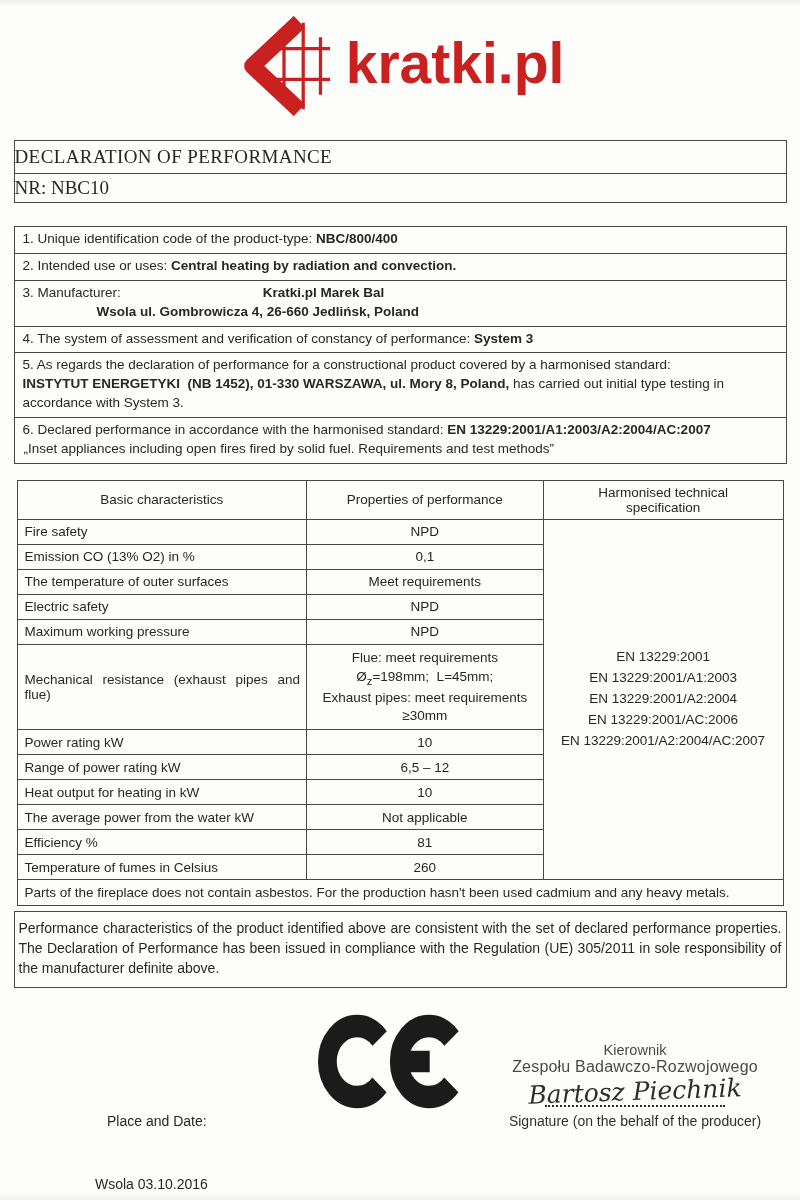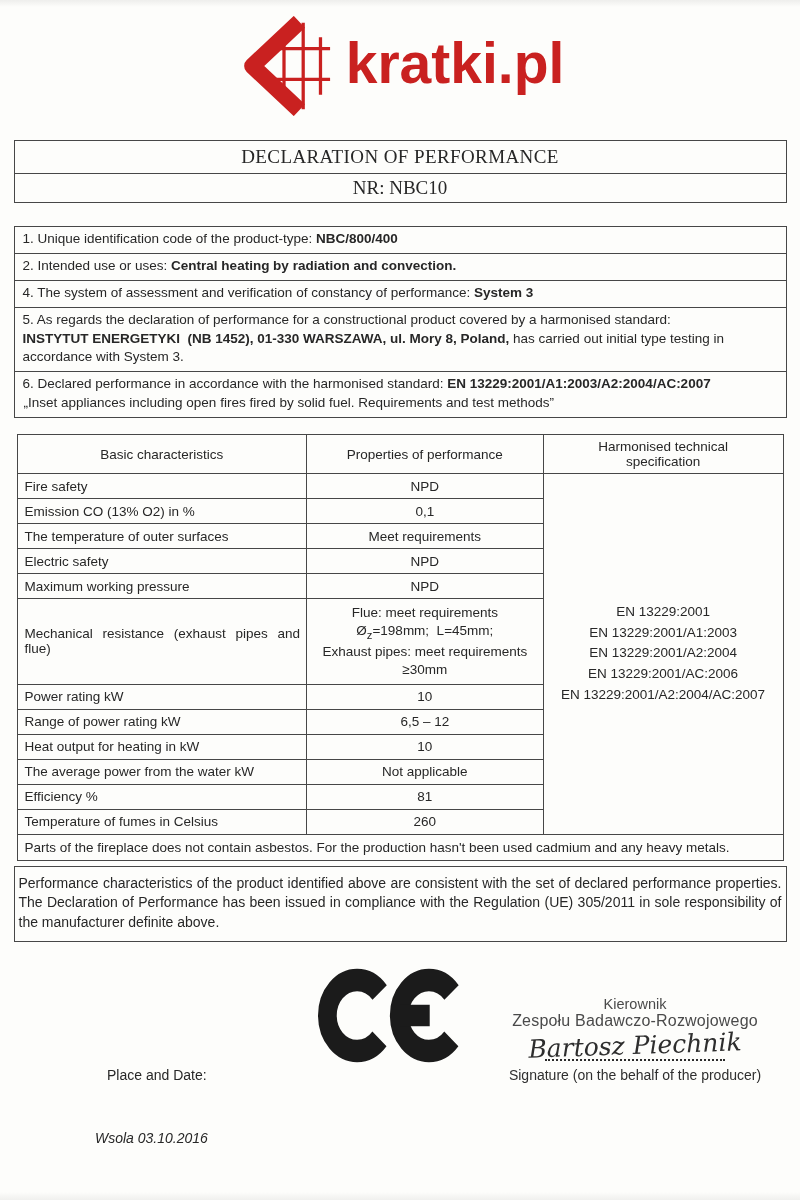--- a/index.html
+++ b/index.html
@@ -16,21 +16,21 @@
   .logo-row { display: flex; align-items: center; justify-content: center; padding-top: 16px; height: 116px; }
   .logo-icon { color: var(--red); }
   .brand { color: var(--red); font-size: 57px; font-weight: 700; letter-spacing: 0px; margin-left: 14px; line-height: 1; padding-bottom: 6px; }
 
   
   table { border-collapse: collapse; }
   td, th { border: 1.5px solid var(--border); }
 
   
   .head-table { width: 773px; margin: 24px auto 0; font-family: "Liberation Serif", serif; font-size: 19px; }
-  .head-table td { text-align: center; }
+  .head-table td { text-align: left; }
   .ht-title { height: 33px; letter-spacing: 0.4px; }
   .ht-nr { height: 29px; }
   .ht-issue, .ht-date { height: 29px; }
   .ht-issue { width: 386px; }
 
   
   .items-table { width: 773px; margin: 23px auto 16px; font-size: 13.5px; line-height: 1.4; padding-left: 12px; }
   .items-table td { padding: 3px 8px 4px; }
   .mfr-name { margin-left: 142px; }
   .mfr-addr { padding-left: 74px; font-weight: bold; }
@@ -59,21 +59,21 @@
   .sign-block { position: absolute; right: 20px; top: 42px; width: 290px; text-align: center; color: #4a4a4a; }
   .appr-title { font-size: 14.5px; }
   .appr-unit { font-size: 16px; letter-spacing: 0.2px; }
   .scrawl {
     font-family: "DejaVu Serif", serif; font-style: italic; font-size: 25px;
     color: #2e2e2e; margin-top: 1px; transform: rotate(-2deg); white-space: nowrap;
   }
   .dots { width: 180px; margin: -1px auto 0; border-bottom: 2.5px dotted #2b2b2b; height: 2px; }
   .sig-cap { margin-top: 6px; font-size: 14px; color: #2f2f2f; }
   .place { position: absolute; left: 107px; top: 113px; font-size: 14px; }
-  .place-val { position: absolute; left: 95px; top: 176px; font-size: 14px; font-style: italic; }
+  .place-val { position: absolute; left: 95px; top: 176px; font-size: 14px; }
 </style>
 </head>
 <body>
 
 <div class="page">
 
   <header class="logo-row">
     <svg class="logo-icon" width="96" height="100" viewBox="0 0 100 104" aria-hidden="true">
       <g stroke="currentColor" fill="none">
         <path d="M30 34 H98 M30 66 H98" stroke-width="3.4"></path>
@@ -97,20 +97,26 @@
 
   <table class="items-table">
     <tbody>
       <tr>
           <td><span>1. Unique identification code of the product-type: </span><b>NBC/800/400</b></td>
         </tr>
       <tr>
           <td><span>2. Intended use or uses: </span><b>Central heating by radiation and convection.</b></td>
         </tr>
       <tr>
+          <td>
+        <div><span>3. Manufacturer:</span><b class="mfr-name">Kratki.pl Marek Bal</b></div>
+        <div class="mfr-addr">Wsola ul. Gombrowicza 4, 26-660 Jedlińsk, Poland</div>
+      </td>
+        </tr>
+      <tr>
           <td><span>4. The system of assessment and verification of constancy of performance: </span><b>System 3</b></td>
         </tr>
       <tr>
           <td>
         <div>5. As regards the declaration of performance for a constructional product covered by a harmonised standard:</div>
         <div><b>INSTYTUT ENERGETYKI&nbsp; (NB 1452), 01-330 WARSZAWA, ul. Mory 8, Poland,</b><span> has carried out initial type testing in accordance with System 3.</span></div>
       </td>
         </tr>
       <tr>
           <td>

